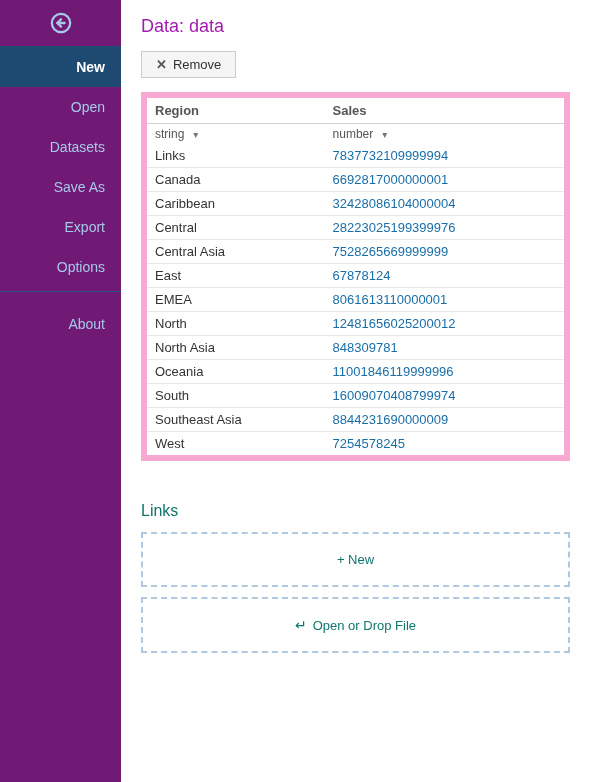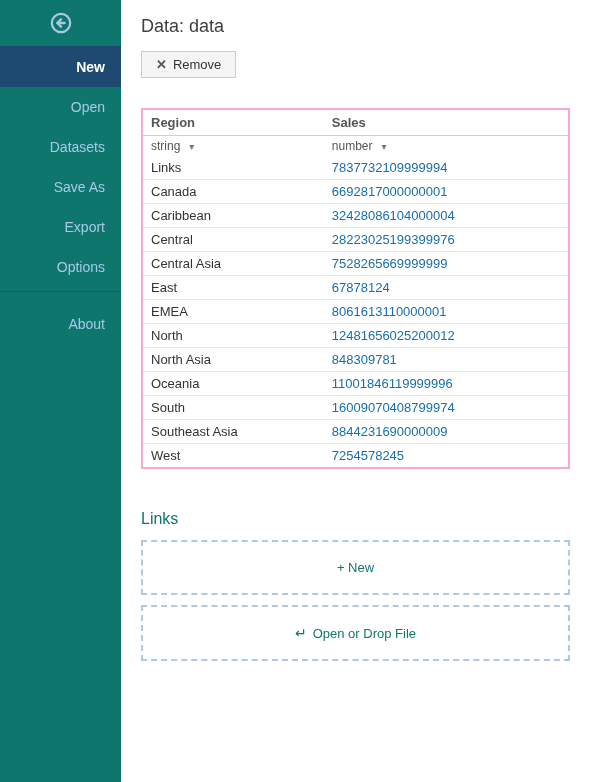--- a/index.html
+++ b/index.html
@@ -9,21 +9,21 @@
       display: flex;
       width: 590px;
       height: 782px;
       overflow: hidden;
       background: #fff;
     }
 
     
     .sidebar {
       width: 121px;
-      background: #0f766e;
+      background: #701a75;
       display: flex;
       flex-direction: column;
       align-items: stretch;
       flex-shrink: 0;
     }
     .sidebar-back {
       display: flex;
       align-items: center;
       justify-content: center;
       padding: 12px;
@@ -61,21 +61,21 @@
     .main {
       flex: 1;
       background: #fff;
       padding: 16px 20px;
       overflow-y: auto;
     }
 
     .page-title {
       font-size: 18px;
       font-weight: 300;
-      color: #404040;
+      color: #a21caf;
       margin-bottom: 14px;
     }
 
     
     .remove-btn {
       display: inline-flex;
       align-items: center;
       gap: 6px;
       border: 1px solid #ccc;
       background: #f5f5f5;
@@ -88,23 +88,22 @@
     .remove-icon {
       font-size: 13px;
       color: #555;
       font-weight: bold;
     }
 
     
     .data-table {
       width: 100%;
       border-collapse: collapse;
-      border: 2px solid #f9a8d4;
+      border: 6px solid #f9a8d4;
       margin-bottom: 24px;
-      margin-top: 16px;
     }
     .data-table th {
       text-align: left;
       padding: 5px 8px;
       color: #555;
       font-weight: 600;
       border-bottom: 1px solid #d0d0d0;
       background: #fff;
       font-size: 13px;
     }

